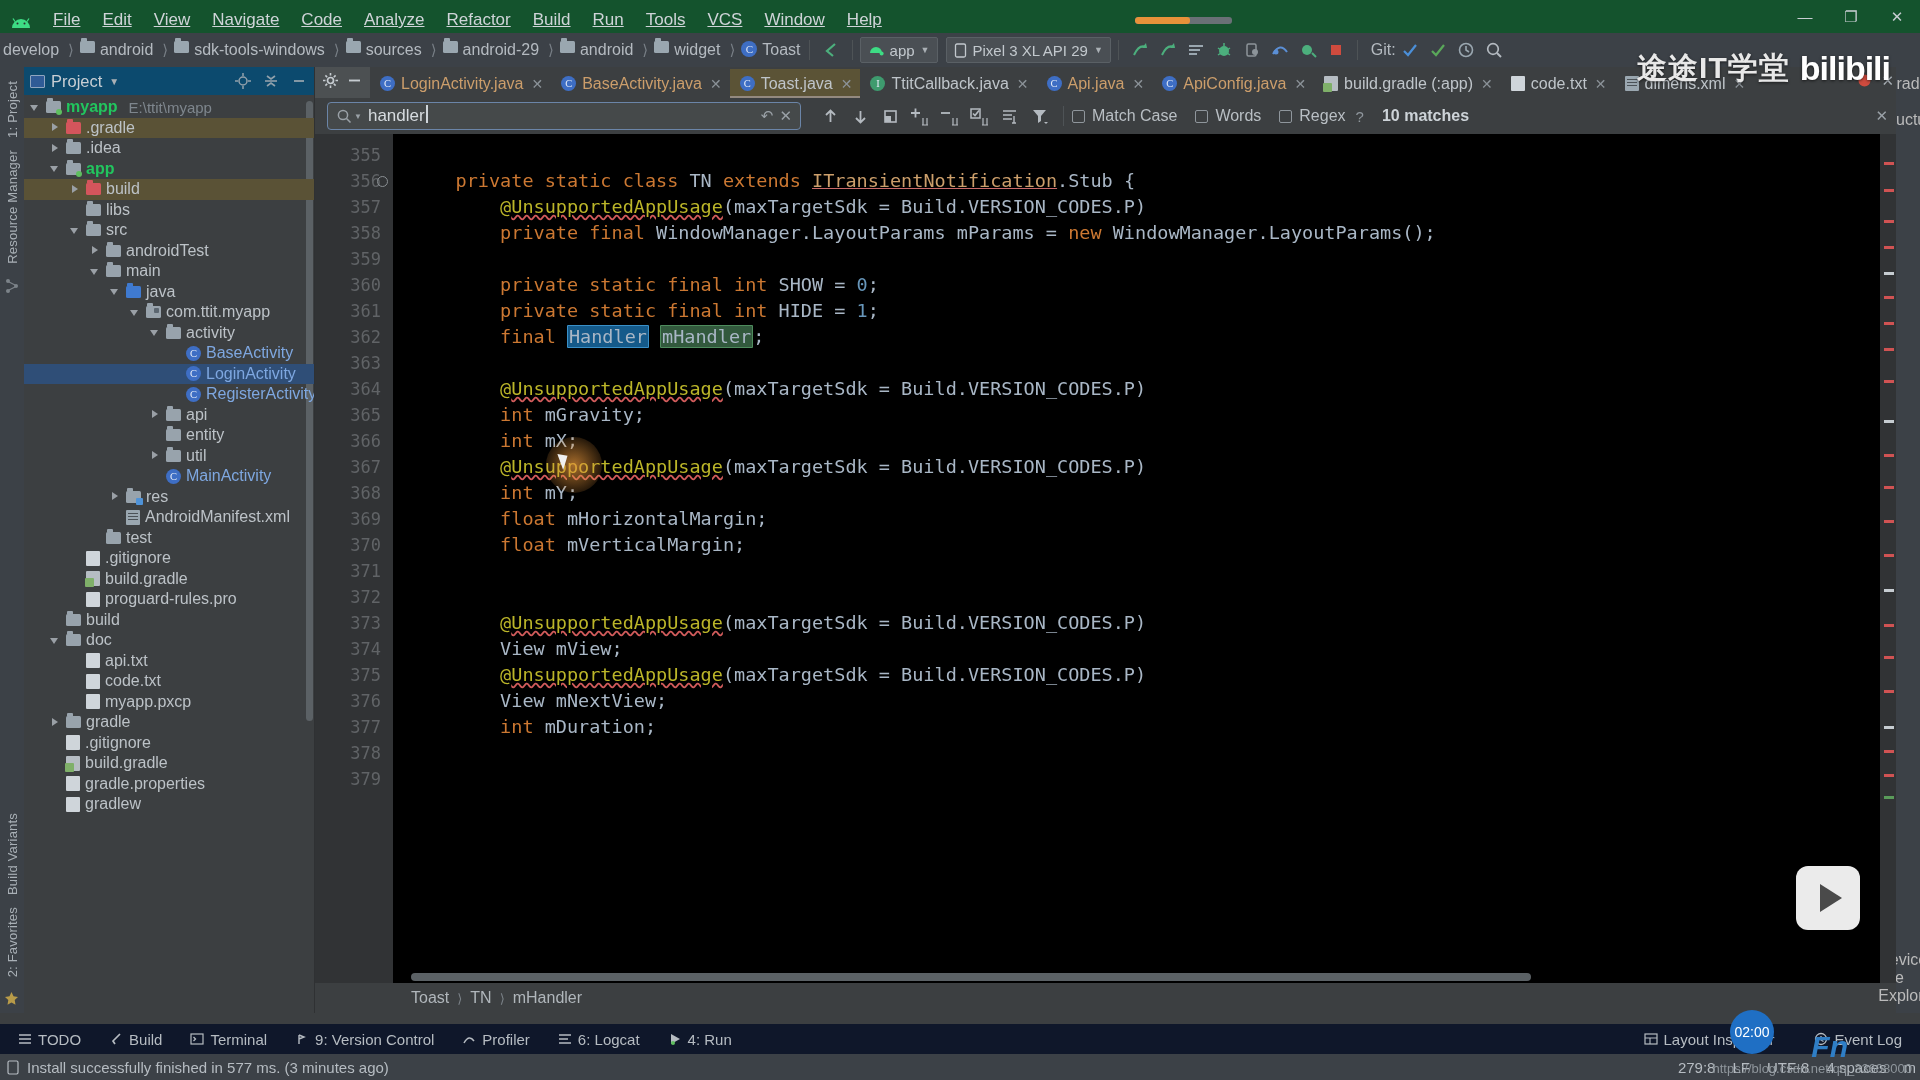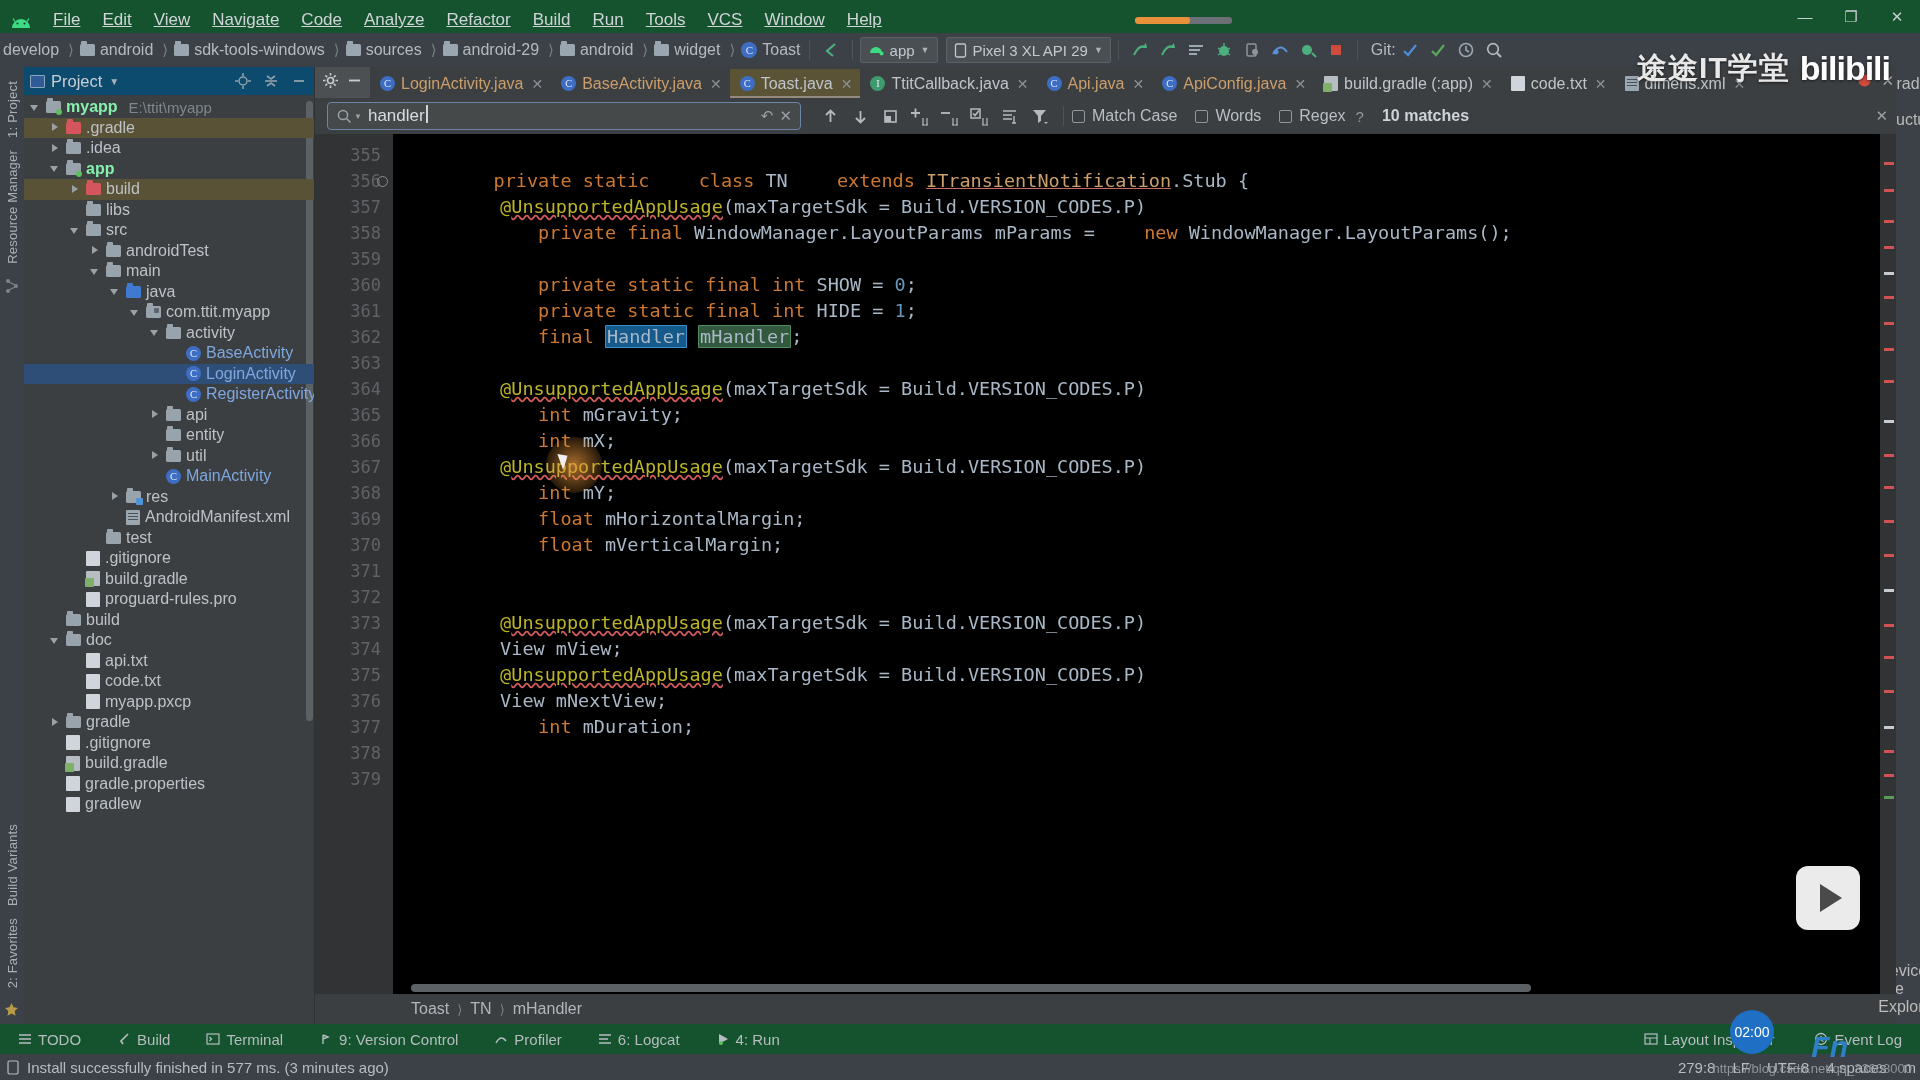--- a/index.html
+++ b/index.html
@@ -50,21 +50,21 @@
     background:#6a7076; border-radius:3px; overflow:hidden;
   }
   .progress-pip i{display:block;height:100%;width:57%;background:#e8913a;border-radius:3px;}
 
   
   .navbar{
     height:34px;flex:0 0 34px; background:#3c4147;
     display:flex;align-items:center; font-size:16px; color:#b4bac0;
     padding-left:2px; position:relative;
   }
-  .crumb{display:flex;align-items:center;gap:5px;padding:0 1px;white-space:nowrap;}
+  .crumb{display:flex;align-items:flex-start;gap:5px;padding:0 1px;white-space:nowrap;}
   .crumb .sep{color:#787f86;margin:0 4px;font-size:15px;}
   .folder-ic{
     width:15px;height:12px;background:#9aa7b0;border-radius:1.5px;
     position:relative;display:inline-block;
   }
   .folder-ic:before{
     content:"";position:absolute;top:-3px;left:1px;width:6px;height:3px;
     background:#9aa7b0;border-radius:1px 1px 0 0;
   }
   .class-ic{
@@ -172,21 +172,21 @@
   .xic{
     width:14px;height:15px;flex:0 0 14px;background:#cfd5da;border-radius:1px;position:relative;
   }
   .xic.xml{background:#9aa7b0;}
   .xic.xml:after{content:"";position:absolute;left:2px;top:3px;right:2px;height:1px;background:#4b5257;box-shadow:0 3px 0 #4b5257,0 6px 0 #4b5257;}
   .gic{
     width:14px;height:15px;flex:0 0 14px;background:#b6bdc3;border-radius:1px;position:relative;
   }
   .gic:after{content:"";position:absolute;left:-1px;bottom:-1px;width:9px;height:9px;background:#7fb069;border-radius:1px;}
   .tlabel{color:#bcc2c7;}
-  .tlabel.b{font-weight:bold;color:#86efac;}
+  .tlabel.b{font-weight:bold;color:#22c55e;}
   .tpath{color:#7e868d;font-size:15px;margin-left:6px;}
   .tlabel.blue{color:#7ea7e0;}
 
   .proj-scroll{
     position:absolute;right:1px;top:6px;width:7px;height:620px;background:#5b6165;border-radius:4px;
   }
 
   
   .editorwrap{flex:1 1 auto;display:flex;flex-direction:column;min-width:0;background:#2b2b2b;}
 
@@ -259,21 +259,21 @@
   .gmark{
     position:absolute;left:62px;width:11px;height:11px;border:1.4px solid #8a8f93;
     border-radius:50%;
   }
   .code{
     flex:1 1 auto;position:relative;padding-top:8px;overflow:hidden;
     font-family:"DejaVu Sans Mono",monospace;font-size:18.5px;
     color:#a9b7c6;
   }
   .cl{height:26px;line-height:26px;white-space:pre;padding-left:18px;}
-  .kw{color:#cc7832;margin-left:38px;}
+  .kw{color:#cc7832;}
   .num{color:#6897bb;}
   .an{color:#bbb529;}
   .an-u{color:#bbb529;text-decoration:underline;text-decoration-color:#d15b5b;text-decoration-style:wavy;}
   .ifc{color:#cc9f6b;text-decoration:underline;text-decoration-color:#c96a6a;}
   .hit{background:#32593d;border:1px solid #4e8c5d;padding:0 1px;border-radius:1px;}
   .hit-cur{background:#155a8a;border:1px solid #3a90c8;padding:0 1px;border-radius:1px;}
 
   
   .annot{
     width:16px;flex:0 0 16px;background:#313335;position:relative;
@@ -289,22 +289,22 @@
 
   
   .editcrumb{
     height:30px;flex:0 0 30px;background:#3c3f41;display:flex;align-items:center;
     padding-left:96px;gap:8px;font-size:16px;color:#b0b6bb;
   }
   .editcrumb .sep{color:#7b8288;font-size:13px;}
 
   
   .toolbar-bottom{
-    height:30px;flex:0 0 30px;background:#14532d;display:flex;align-items:center;
-    font-size:15px;color:#b6bcc2;gap:12px;padding-left:6px;position:relative;
+    height:30px;flex:0 0 30px;background:#0f172a;display:flex;align-items:center;
+    font-size:15px;color:#b6bcc2;gap:4px;padding-left:6px;position:relative;margin-top:11px;
   }
   .twb{display:flex;align-items:center;gap:6px;padding:0 12px;white-space:nowrap;}
   .toolbar-bottom .right{
     position:absolute;right:6px;top:0;height:30px;display:flex;align-items:center;gap:16px;
   }
 
   
   .statusbar{
     height:26px;flex:0 0 26px;background:#3c4147;display:flex;align-items:center;
     font-size:15px;color:#b6bcc2;padding-left:6px;position:relative;

